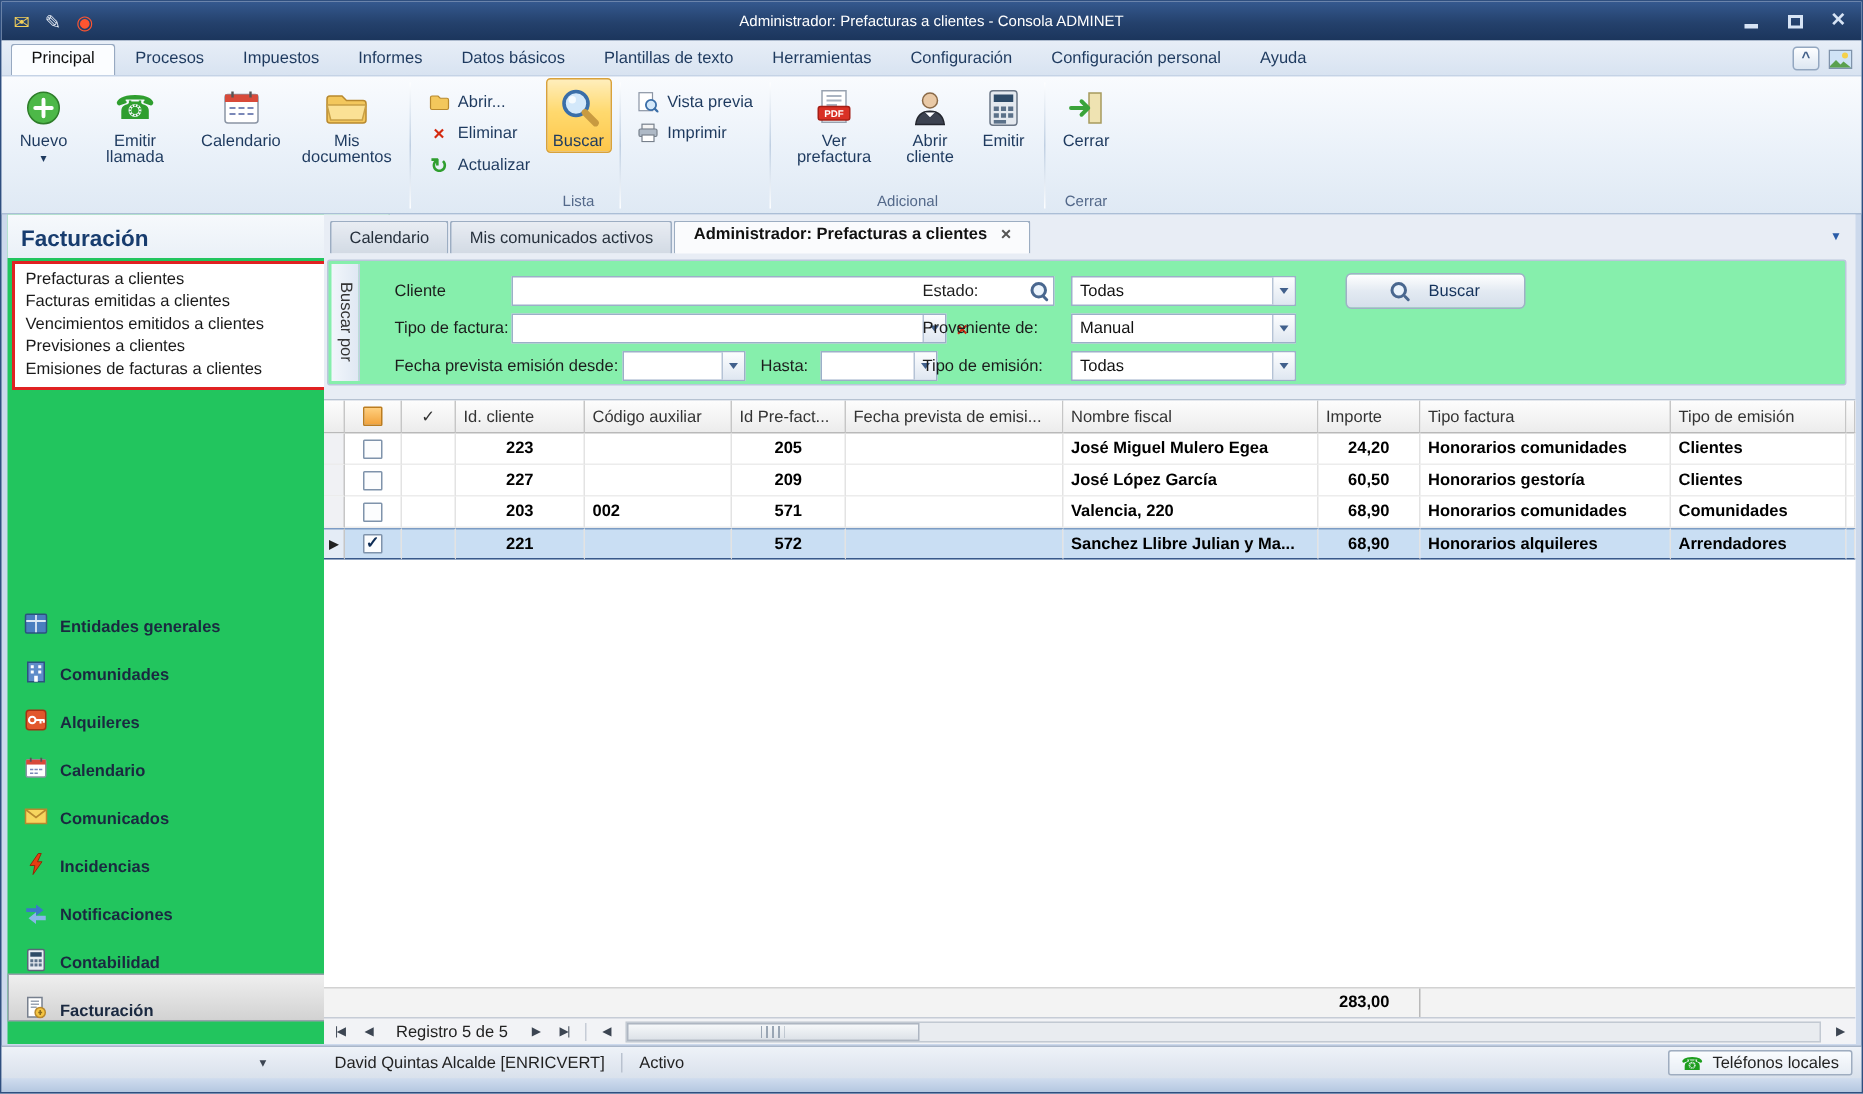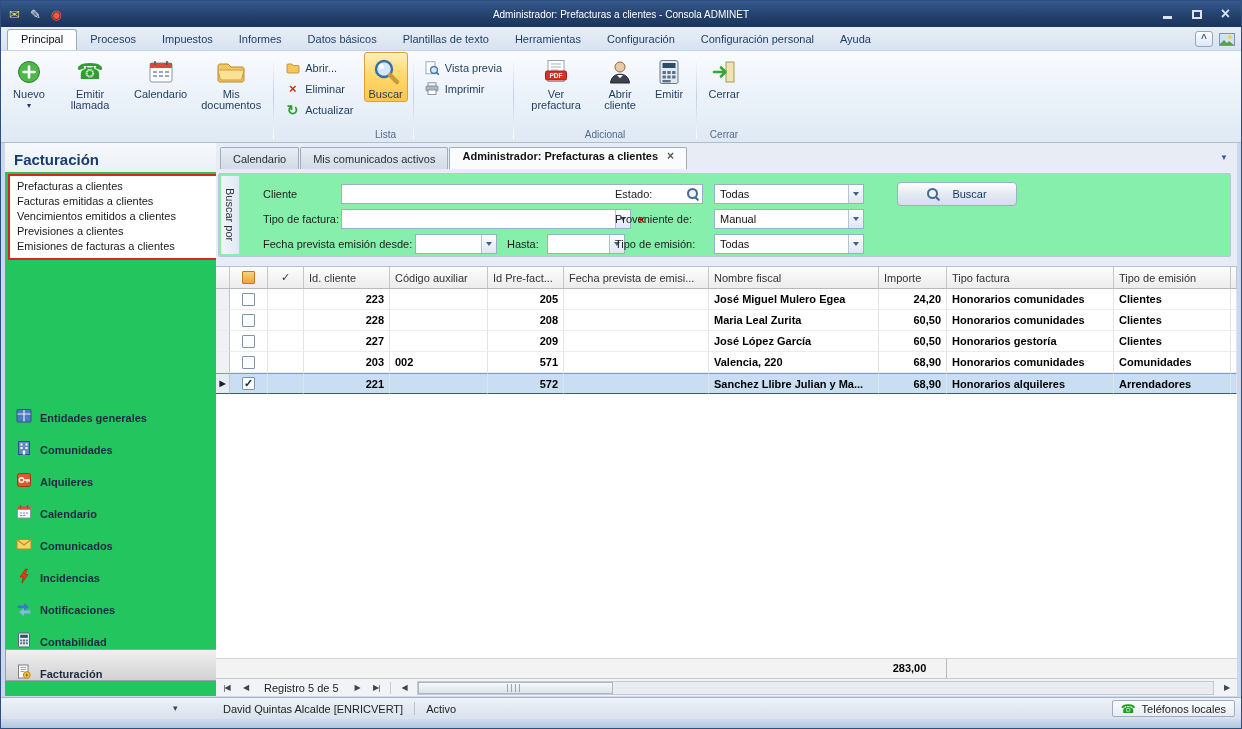--- a/index.html
+++ b/index.html
@@ -84,21 +84,21 @@
 .combo .cbtn::after{content:"";border:3.5px solid transparent;border-top:4.5px solid #41608c;margin-top:7px}
 .clear-btn{position:absolute;width:17px;height:18px;display:flex;align-items:center;justify-content:center;color:#d42a10;font-weight:bold;font-size:13px;cursor:pointer}
 .search-btn{position:absolute;height:24px;width:120px;border:1px solid #9fb0c6;border-radius:4px;background:linear-gradient(#ffffff,#e3eaf2 50%,#d5dfeb);display:flex;align-items:center;justify-content:center;gap:12px;font-size:11px;color:#15335c;cursor:pointer}
 
 
 .grid-wrap{flex:1;margin-top:9px;background:#fff;border-top:1px solid #b6c2d2;display:flex;flex-direction:column;overflow:hidden}
 .grid-scroll{flex:1;overflow:hidden}
 table.grid{border-collapse:separate;border-spacing:0;table-layout:fixed;width:1021px}
 .grid th{height:22px;padding:0 5px;font-weight:normal;font-size:11px;color:#333;text-align:left;background:linear-gradient(#fdfdfd,#ececec);border-right:1px solid #c6c6c6;border-bottom:1px solid #b9b9b9;white-space:nowrap;overflow:hidden;cursor:pointer}
 .grid td{height:21px;padding:0 5px;font-size:11px;font-weight:bold;color:#000;border-right:1px solid #e3e3e3;border-bottom:1px solid #ececec;white-space:nowrap;overflow:hidden}
-.grid .num{text-align:right}
+.grid .num{text-align:center}
 .grid .center{text-align:center;padding:0}
 .grid td.ind{background:#f0f1f4;border-right:1px solid #c6c6c6;padding:0;text-align:center;font-size:8px;color:#222}
 .cb{display:inline-block;width:13px;height:13px;border:1px solid #7f93ab;background:#fcfdfe;border-radius:1px;font-size:11px;line-height:11px;text-align:center;color:#0d2c55;vertical-align:middle;cursor:pointer}
 .cb.all{background:linear-gradient(#ffcf7e,#f2a33c);border-color:#bb7c1f}
 tr.selected td{background:#c9def3;border-bottom:1px solid #39598a;border-top:1px solid #7c9cc4}
 tr.selected td.ind{background:#e4ecf6}
 .total-bar{height:20px;background:#f3f3f3;border-top:1px solid #d2d2d2;position:relative}
 .total-val{position:absolute;left:663px;top:0;width:68px;height:100%;padding:3px 6px 0 0;text-align:center;font-size:11px;font-weight:bold;color:#000;border-right:1px solid #b9b9b9}
 
 
@@ -563,34 +563,20 @@
             <td>José Miguel Mulero Egea</td>
             <td class="num">24,20</td>
             <td>Honorarios comunidades</td>
             <td>Clientes</td>
             <td></td>
           </tr>
           <tr>
             <td class="ind"></td>
             <td class="center"><span class="cb"></span></td>
             <td class="center"></td>
-            <td class="num">228</td>
-            <td></td>
-            <td class="num">208</td>
-            <td></td>
-            <td>Maria Leal Zurita</td>
-            <td class="num">60,50</td>
-            <td>Honorarios comunidades</td>
-            <td>Clientes</td>
-            <td></td>
-          </tr>
-          <tr>
-            <td class="ind"></td>
-            <td class="center"><span class="cb"></span></td>
-            <td class="center"></td>
             <td class="num">227</td>
             <td></td>
             <td class="num">209</td>
             <td></td>
             <td>José López García</td>
             <td class="num">60,50</td>
             <td>Honorarios gestoría</td>
             <td>Clientes</td>
             <td></td>
           </tr>

